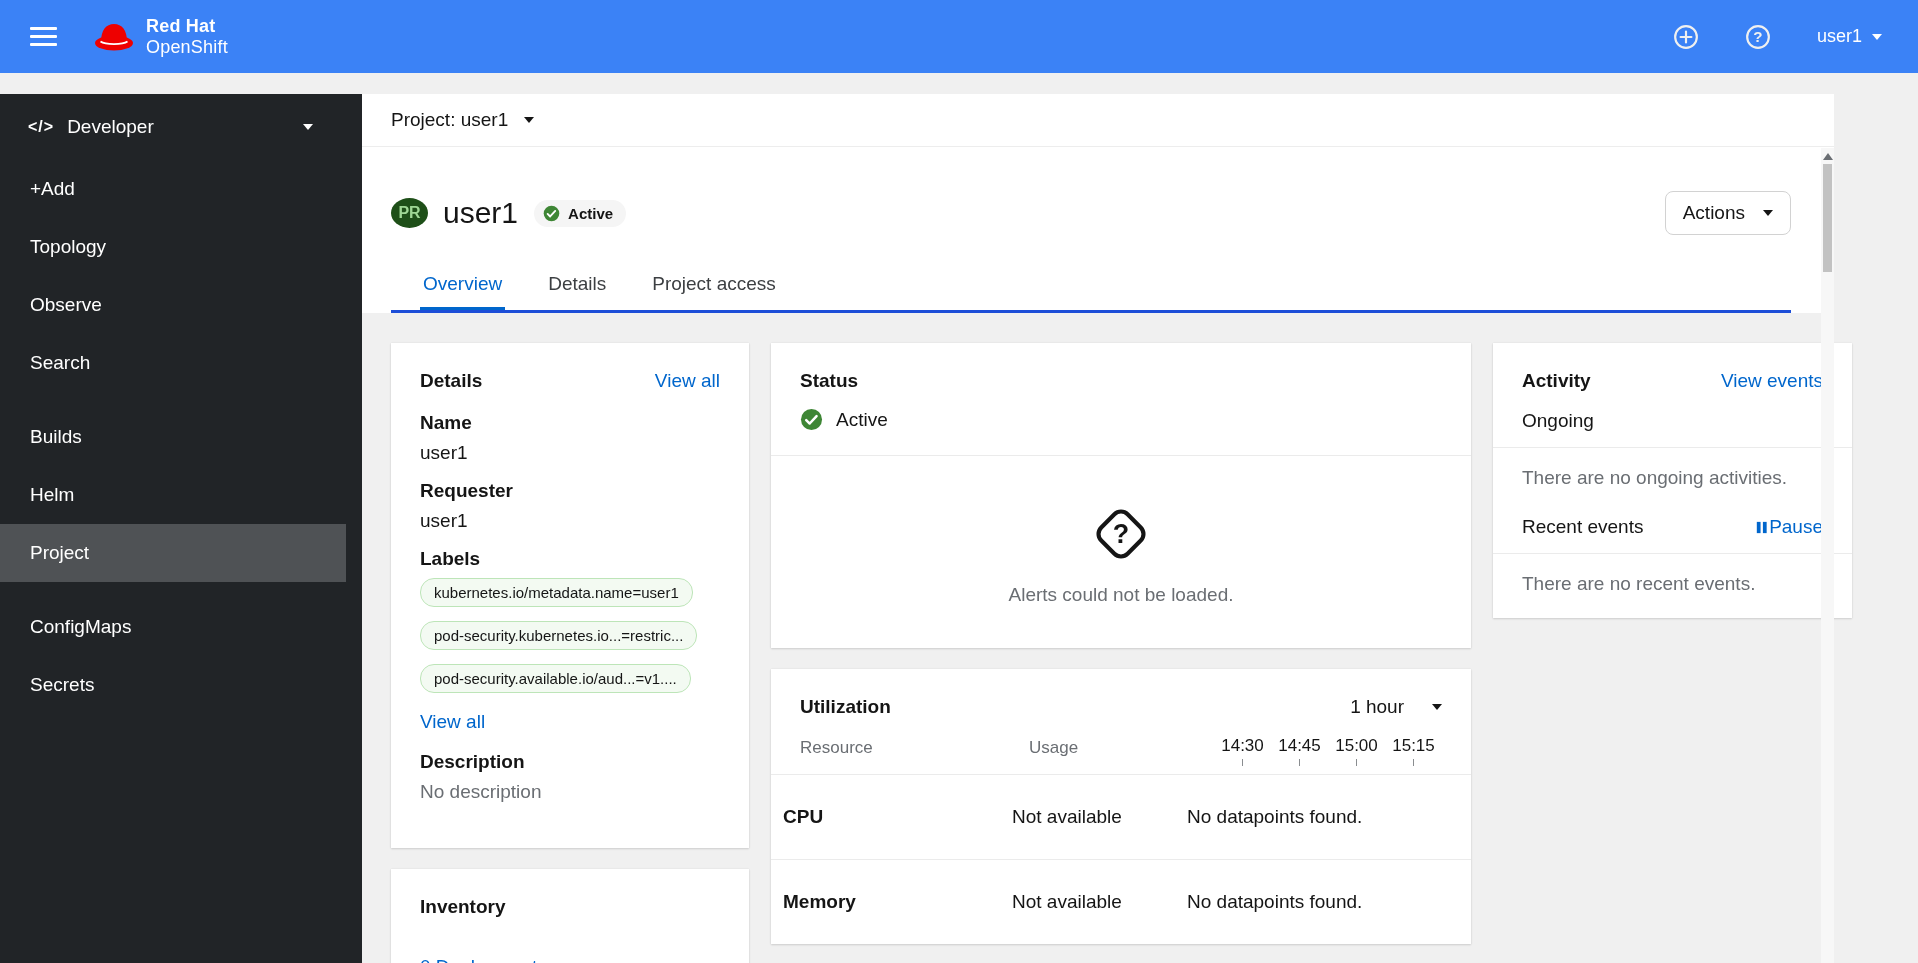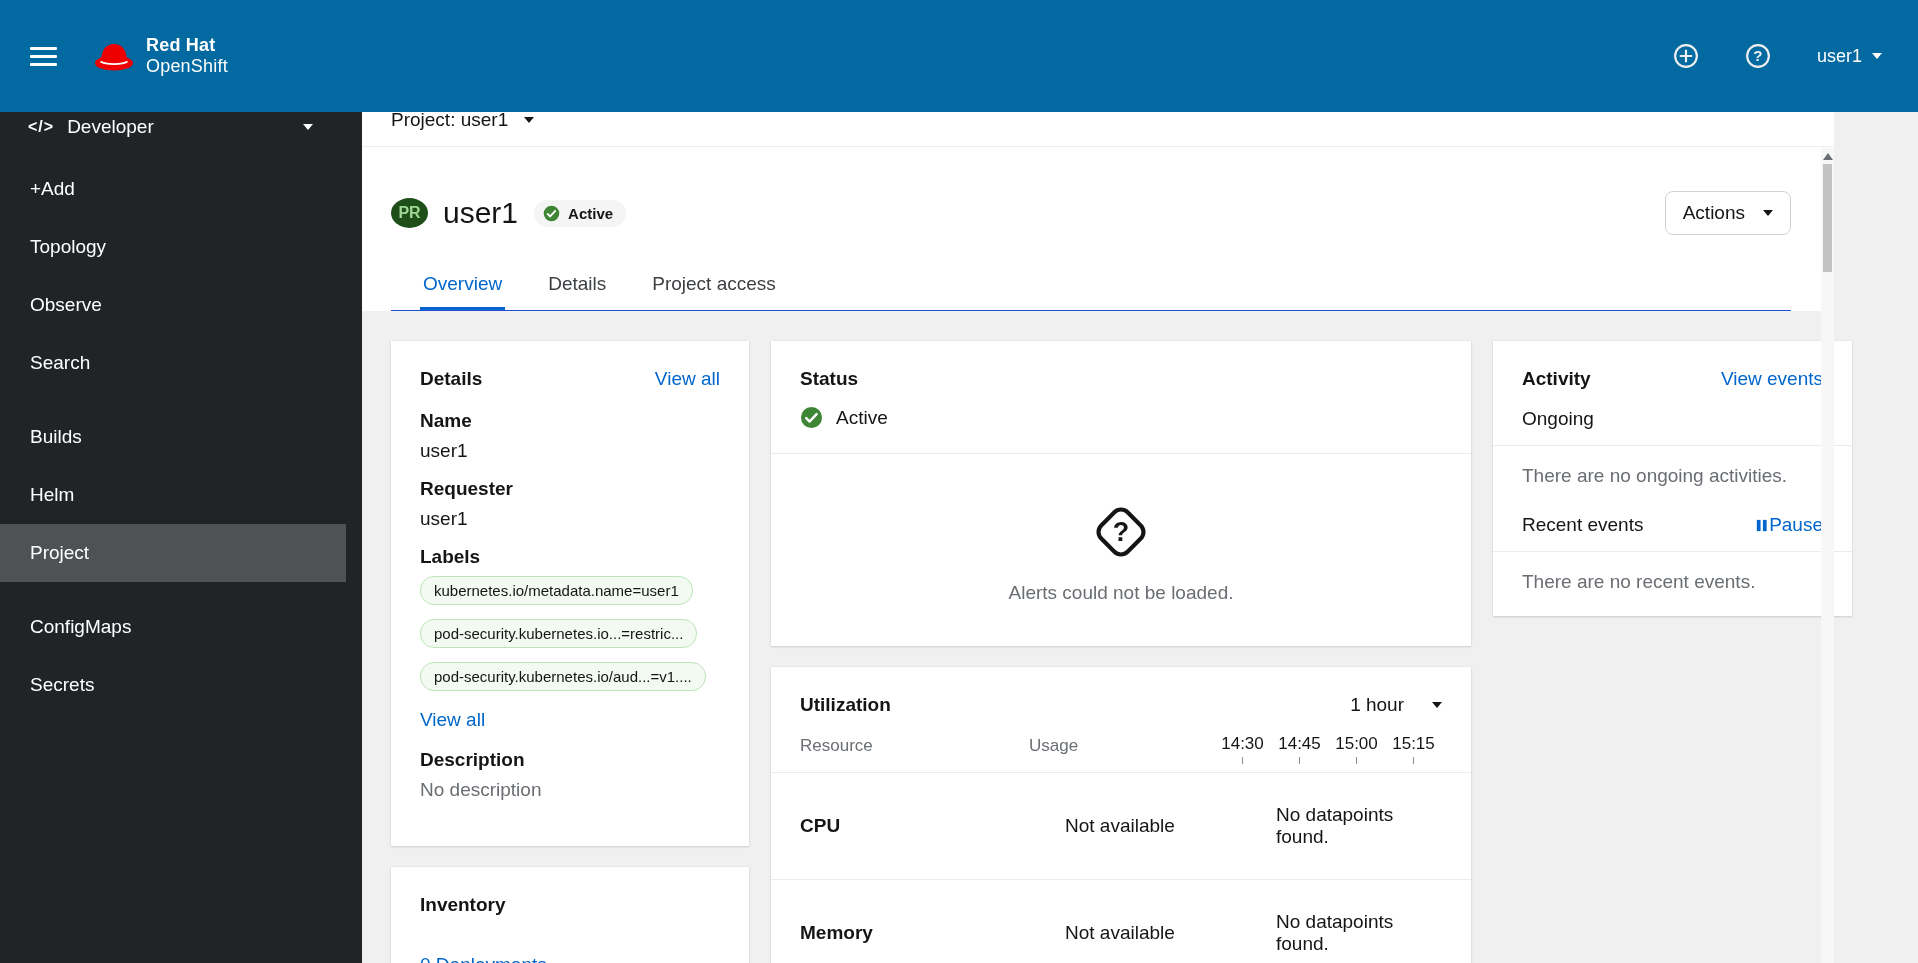--- a/index.html
+++ b/index.html
@@ -1,21 +1,21 @@
 <!DOCTYPE html>
 <html><head>
 <meta charset="utf-8">
 <style>
   * { margin:0; padding:0; box-sizing:border-box; }
   html,body { width:1918px; height:963px; overflow:hidden; background:#f0f0f0; color:#151515;
               font-family:"Liberation Sans", sans-serif; }
   a { text-decoration:none; cursor:pointer; }
 
   
-  .masthead { position:fixed; top:0; left:0; width:1918px; height:112px; background:#0369a1;
+  .masthead { position:fixed; top:0; left:0; width:1918px; height:73px; background:#3b82f6;
               display:flex; align-items:center; z-index:40; }
   .hamburger { margin-left:30px; width:27px; cursor:pointer; }
   .hamburger span { display:block; height:3px; background:#fff; margin:5px 0; border-radius:1px; }
   .brand { display:flex; align-items:center; margin-left:36px; gap:11px; }
   .brand-text { color:#fff; font-size:18px; line-height:21px; letter-spacing:.2px; }
   .brand-text .b1 { font-weight:bold; }
   .mast-right { margin-left:auto; display:flex; align-items:center; gap:46px; padding-right:36px; }
   .mast-iconbtn { width:26px; height:26px; cursor:pointer; display:block; }
   .user-menu { display:flex; align-items:center; gap:10px; color:#fff; font-size:18px; cursor:pointer; }
   .caret { display:inline-block; width:0; height:0; border-left:5px solid transparent;
@@ -44,21 +44,21 @@
   .res-badge { width:37px; height:30px; border-radius:50%; background:#1e4f18; color:#9fd795;
                font-size:16px; font-weight:bold; display:flex; align-items:center; justify-content:center; }
   .page-title { font-size:30px; font-weight:400; margin-left:15px; }
   .status-pill { margin-left:16px; background:#f5f5f5; border-radius:16px; padding:5px 13px 5px 9px;
                  display:flex; align-items:center; gap:8px; font-size:15px; font-weight:bold; color:#151515; }
   .actions-btn { margin-left:auto; background:#fff; border:1px solid #d2d2d2; border-radius:8px;
                  font-family:inherit; font-size:19px; color:#151515; padding:10px 17px;
                  display:flex; align-items:center; gap:18px; cursor:pointer; }
   .actions-btn .caret { color:#151515; }
 
-  .tabs { background:#fff; display:flex; margin-top:24px; padding-left:29px; border-bottom:1px solid #1d4ed8; }
+  .tabs { background:#fff; display:flex; margin-top:24px; padding-left:29px; border-bottom:3px solid #1d4ed8; }
   .tab { font-size:19px; padding:14px 3px 12px; margin-right:40px; color:#3c3f42; cursor:pointer;
          border-bottom:3px solid transparent; }
   .tab.active { color:#0066cc; border-bottom-color:#0066cc; }
 
   
   .content { padding:30px 36px 0 29px; display:grid; grid-template-columns:358px 1fr 359px;
              column-gap:22px; align-items:start; }
   .col { display:flex; flex-direction:column; gap:21px; }
   .card { background:#fff; box-shadow:0 1px 2px rgba(3,3,3,.13), 0 0 2px rgba(3,3,3,.07); }
   .card-head { display:flex; align-items:baseline; justify-content:space-between; padding:27px 29px 14px; }
@@ -87,22 +87,22 @@
   .alerts-msg { font-size:19px; color:#6a6e73; margin-top:16px; }
 
   
   .util-toggle { display:flex; align-items:center; gap:28px; font-size:19px; cursor:pointer; }
   .util-cols { display:grid; grid-template-columns:229px 175px 1fr; padding:4px 29px 8px;
                border-bottom:1px solid #ebebeb; align-items:end; }
   .u-colhead { font-size:17px; color:#6a6e73; padding-bottom:8px; }
   .u-times { display:flex; padding-left:10px; }
   .u-time { width:57px; text-align:center; font-size:17px; color:#151515; }
   .tick { display:block; width:1px; height:7px; background:#8a8d90; margin:3px auto 0; }
-  .util-row { display:grid; grid-template-columns:229px 175px 1fr; padding:31px 29px; align-items:center;
-              font-size:19px;gap:36px; }
+  .util-row { display:grid; grid-template-columns:229px 175px 1fr; padding:31px 12px; align-items:center;
+              font-size:19px; }
   .util-row + .util-row { border-top:1px solid #ebebeb; }
   .u-res { font-weight:bold; }
 
   
   .section-label { font-size:19px; font-weight:500; }
   .act-sec-head { display:flex; align-items:center; justify-content:space-between; padding:4px 29px 15px; }
   .empty-text { font-size:19px; color:#6a6e73; padding:19px 29px 23px; }
   .pause-btn { display:flex; align-items:center; color:#0066cc; font-size:19px;
                background:none; border:none; font-family:inherit; cursor:pointer; }
 
@@ -212,21 +212,21 @@
           <a class="link">View all</a>
         </div>
         <div class="detail-body">
           <div class="f-label">Name</div>
           <div class="f-value">user1</div>
           <div class="f-label">Requester</div>
           <div class="f-value">user1</div>
           <div class="f-label">Labels</div>
           <div class="pill-row"><span class="pill">kubernetes.io/metadata.name=user1</span></div>
           <div class="pill-row"><span class="pill">pod-security.kubernetes.io...=restric...</span></div>
-          <div class="pill-row"><span class="pill">pod-security.kubernetes.io/aud...=v1....</span></div>
+          <div class="pill-row"><span class="pill">pod-security.available.io/aud...=v1....</span></div>
           <a class="link labels-viewall">View all</a>
           <div class="f-label">Description</div>
           <div class="f-value muted">No description</div>
         </div>
       </section>
 
       <section class="card">
         <div class="card-head">
           <h2 class="card-title">Inventory</h2>
         </div>

